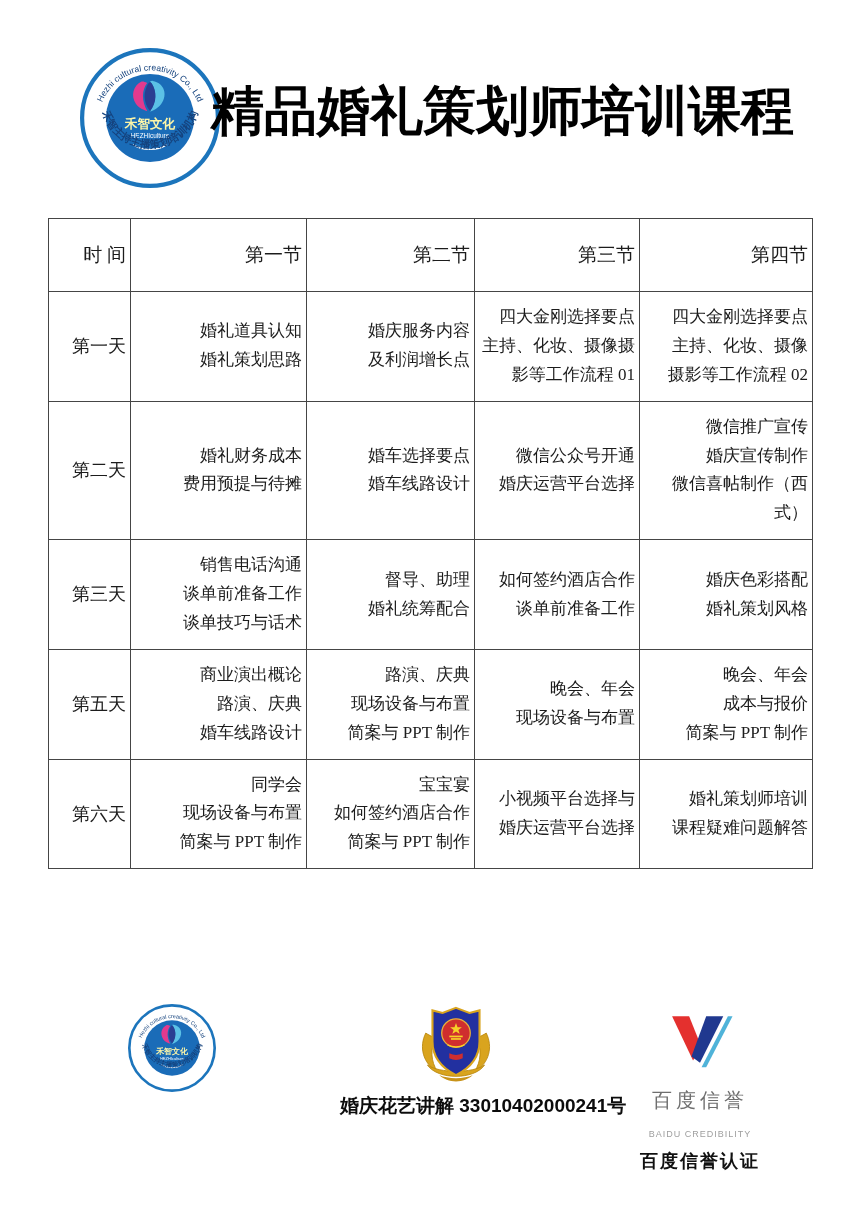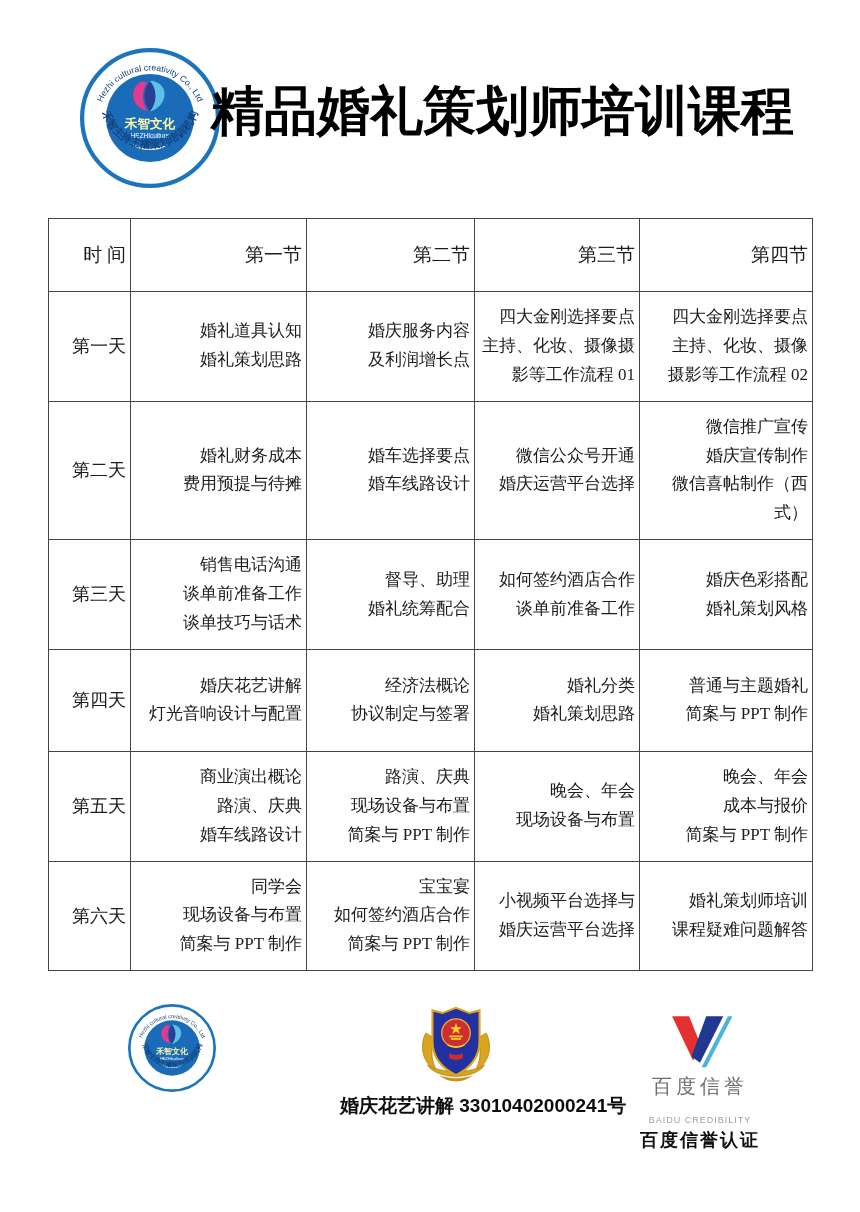--- a/index.html
+++ b/index.html
@@ -41,23 +41,23 @@
   .police-text {
     position:absolute; left:340px; top:1093px; width:240px; text-align:center;
     font-size:19px; font-weight:bold; color:#0c0c0c;
     font-family:"Liberation Sans", sans-serif; white-space:nowrap;
   }
   .baidu-block {
     position:absolute; left:625px; top:1010px; width:150px; text-align:center;
     font-family:"Liberation Sans", sans-serif;
   }
   .baidu-v { width:82px; height:62px; display:block; margin:0 auto; }
-  .baidu-cn { font-size:20px; color:#6e6e6e; letter-spacing:4px; margin-top:1px; }
+  .baidu-cn { font-size:20px; color:#6e6e6e; letter-spacing:4px; margin-top:15px; }
   .baidu-en { font-size:9px; color:#9e9e9e; letter-spacing:1px; margin-top:15px; }
-  .baidu-caption { font-size:18px; color:#111; font-weight:600; margin-top:3px; letter-spacing:2px; }
+  .baidu-caption { font-size:18px; color:#111; font-weight:600; margin-top:10px; letter-spacing:2px; }
 </style>
 </head>
 <body>
 
 <div class="page">
 
   <svg class="hezhi-logo" viewBox="0 0 100 100">
     <defs>
       <path id="arcTopA" d="M 13,53 A 37,37 0 0 1 87,53" fill="none"></path>
       <path id="arcBottomA" d="M 16,46 A 35.5,35.5 0 0 0 84,46" fill="none"></path>
@@ -129,31 +129,20 @@
 谈单前准备工作
 谈单技巧与话术</td>
         <td>督导、助理
 婚礼统筹配合</td>
         <td>如何签约酒店合作
 谈单前准备工作</td>
         <td>婚庆色彩搭配
 婚礼策划风格</td>
       </tr>
       <tr>
-        <td class="time-cell">第四天</td>
-        <td>婚庆花艺讲解
-灯光音响设计与配置</td>
-        <td>经济法概论
-协议制定与签署</td>
-        <td>婚礼分类
-婚礼策划思路</td>
-        <td>普通与主题婚礼
-简案与 PPT 制作</td>
-      </tr>
-      <tr>
         <td class="time-cell">第五天</td>
         <td>商业演出概论
 路演、庆典
 婚车线路设计</td>
         <td>路演、庆典
 现场设备与布置
 简案与 PPT 制作</td>
         <td>晚会、年会
 现场设备与布置</td>
         <td>晚会、年会

